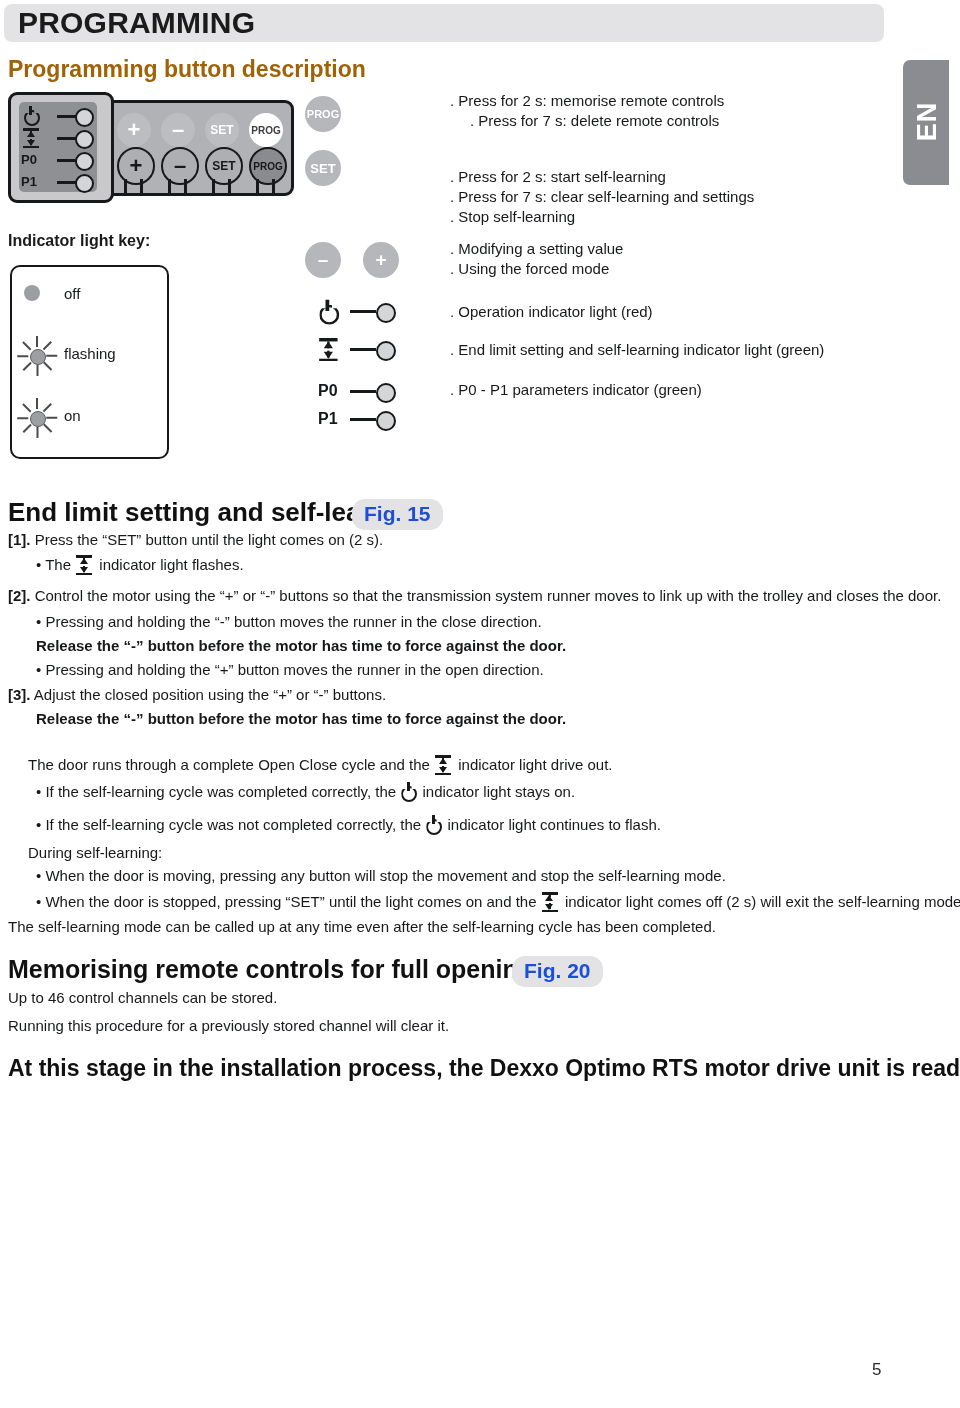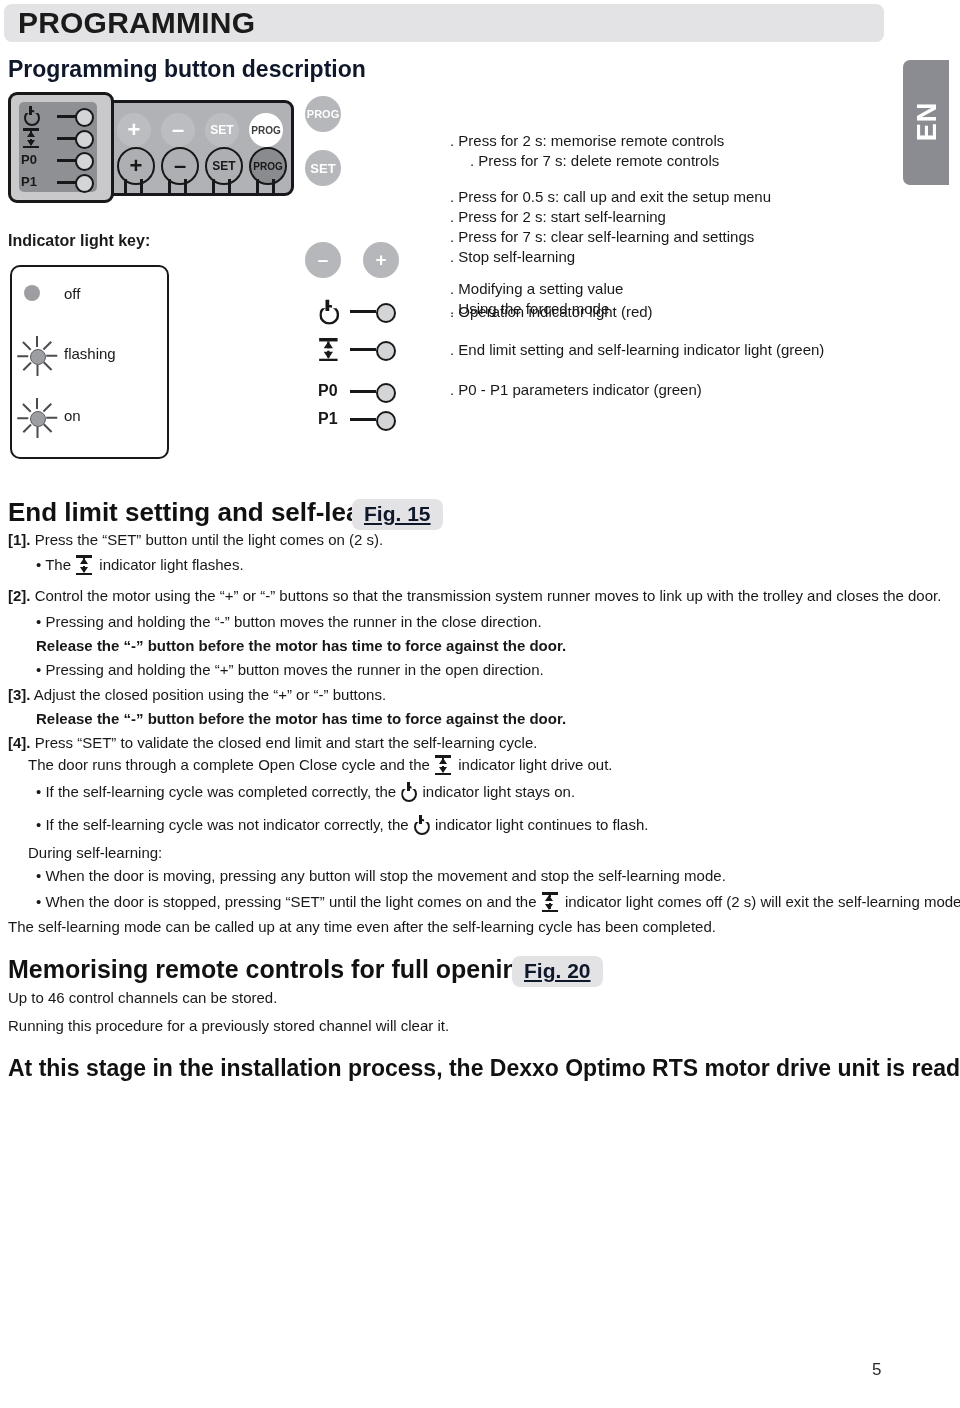--- a/index.html
+++ b/index.html
@@ -27,21 +27,21 @@
     background:#8b8c91;border-radius:7px 0 0 7px;
   }
   .lang-tab span{
     position:absolute;left:-31px;top:46px;width:110px;
     text-align:center;
     transform:rotate(-90deg);
     color:#fff;font-size:27px;font-weight:bold;letter-spacing:1px;
   }
 
   .h2{
-    position:absolute;font-size:23px;font-weight:bold;color:#0f172a;
+    position:absolute;font-size:23px;font-weight:bold;color:#a16207;
   }
 
   
   .panel-wrap{position:absolute;left:8px;top:92px;width:280px;height:105px;}
   .led-box{
     position:absolute;left:0;top:0;width:100px;height:105px;
     background:#c9c9cb;border:3px solid #17181a;border-radius:9px;z-index:3;
   }
   .led-inner{
     position:absolute;left:8px;top:7px;width:78px;height:90px;
@@ -135,39 +135,38 @@
   }
   .burst.dashed i{border-left-style:dashed;}
 
   
   .circ{
     position:absolute;width:36px;height:36px;border-radius:50%;
     background:#b6b7ba;color:#fff;font-weight:bold;
     display:flex;align-items:center;justify-content:center;
   }
   .desc{
-    position:absolute;font-size:15px;color:#17181a;white-space:nowrap;margin-top:40px;
+    position:absolute;font-size:15px;color:#17181a;white-space:nowrap;
   }
 
   
   .lg-row{position:absolute;height:22px;}
   .lg-wire{position:absolute;top:10px;width:26px;height:3px;background:#17181a;}
   .lg-dot{
     position:absolute;top:3px;width:16px;height:16px;border-radius:50%;
     background:#d4d5d7;border:2px solid #17181a;
   }
   .lg-txt{position:absolute;font-size:15px;color:#17181a;white-space:nowrap;}
   .lg-plbl{position:absolute;font-size:16px;font-weight:bold;color:#17181a;}
 
   
   .fig-badge{
-    position:absolute;background:#e3e3e5;border-radius:8px;
-    font-size:21px;font-weight:bold;color:#0f172a;
+    position:absolute;background:#e3e3e5;border-radius:13px;
+    font-size:21px;font-weight:bold;color:#1d4ed8;
     padding:3px 12px 4px 12px;
-    text-decoration:underline;
   }
   .line{
     position:absolute;font-size:15px;color:#17181a;white-space:nowrap;
     line-height:19px;
   }
   .line b{font-weight:bold;}
   .bold-line{font-weight:bold;}
   .big-bold{
     position:absolute;font-size:22px;font-weight:bold;color:#111;white-space:nowrap;
   }
@@ -262,21 +261,20 @@
           <div class="led-dot"></div>
       </div>
     </div>
   </div>
 
   <div class="circ" style="left:305px;top:96px;font-size:11px;">PROG</div>
   <div class="desc" style="left:450px;top:92px;">. Press for 2 s: memorise remote controls</div>
   <div class="desc" style="left:470px;top:112px;">. Press for 7 s: delete remote controls</div>
 
   <div class="circ" style="left:305px;top:150px;font-size:13px;">SET</div>
-  <div class="desc" style="left:450px;top:148px;">. Press for 0.5 s: call up and exit the setup menu</div>
   <div class="desc" style="left:450px;top:168px;">. Press for 2 s: start self-learning</div>
   <div class="desc" style="left:450px;top:188px;">. Press for 7 s: clear self-learning and settings</div>
   <div class="desc" style="left:450px;top:208px;">. Stop self-learning</div>
 
   <div class="circ" style="left:305px;top:242px;font-size:19px;">–</div>
   <div class="circ" style="left:363px;top:242px;font-size:19px;">+</div>
   <div class="desc" style="left:450px;top:240px;">. Modifying a setting value</div>
   <div class="desc" style="left:450px;top:260px;">. Using the forced mode</div>
 
   <div class="lg-row" style="left:318px;top:300px;">
@@ -392,24 +390,20 @@
     <span>Pressing and holding the “+” button moves the runner in the open direction.</span>
   </div>
 
   <div class="line" style="left:8px;top:685px;">
     <b>[3].</b>
     <span>Adjust the closed position using the “+” or “-” buttons.</span>
   </div>
 
   <div class="line bold-line" style="left:36px;top:709px;">Release the “-” button before the motor has time to force against the door.</div>
 
-  <div class="line" style="left:8px;top:733px;">
-    <b>[4].</b>
-    <span>Press “SET” to validate the closed end limit and start the self-learning cycle.</span>
-  </div>
 
   <div class="line" style="left:28px;top:755px;">
     <span>The door runs through a complete Open Close cycle and the </span><span class="ig el">
       <span class="el-glyph" style="left:0;top:0;">
           <span class="htop"></span>
           <span class="dash"></span>
           <span class="aup"></span>
           <span class="adn"></span>
           <span class="hbot"></span>
         </span>
@@ -421,21 +415,21 @@
     <span>If the self-learning cycle was completed correctly, the </span><span class="ig pw">
       <span class="pwr-glyph" style="left:0;top:1px;">
           <span class="ring"></span>
           <span class="bar"></span>
         </span>
     </span><span> indicator light stays on.</span>
   </div>
 
   <div class="line" style="left:36px;top:815px;">
     <span>•</span>
-    <span>If the self-learning cycle was not indicator correctly, the </span><span class="ig pw">
+    <span>If the self-learning cycle was not completed correctly, the </span><span class="ig pw">
       <span class="pwr-glyph" style="left:0;top:1px;">
           <span class="ring"></span>
           <span class="bar"></span>
         </span>
     </span><span> indicator light continues to flash.</span>
   </div>
 
   <div class="line" style="left:28px;top:843px;">During self-learning:</div>
 
   <div class="line" style="left:36px;top:866px;">

